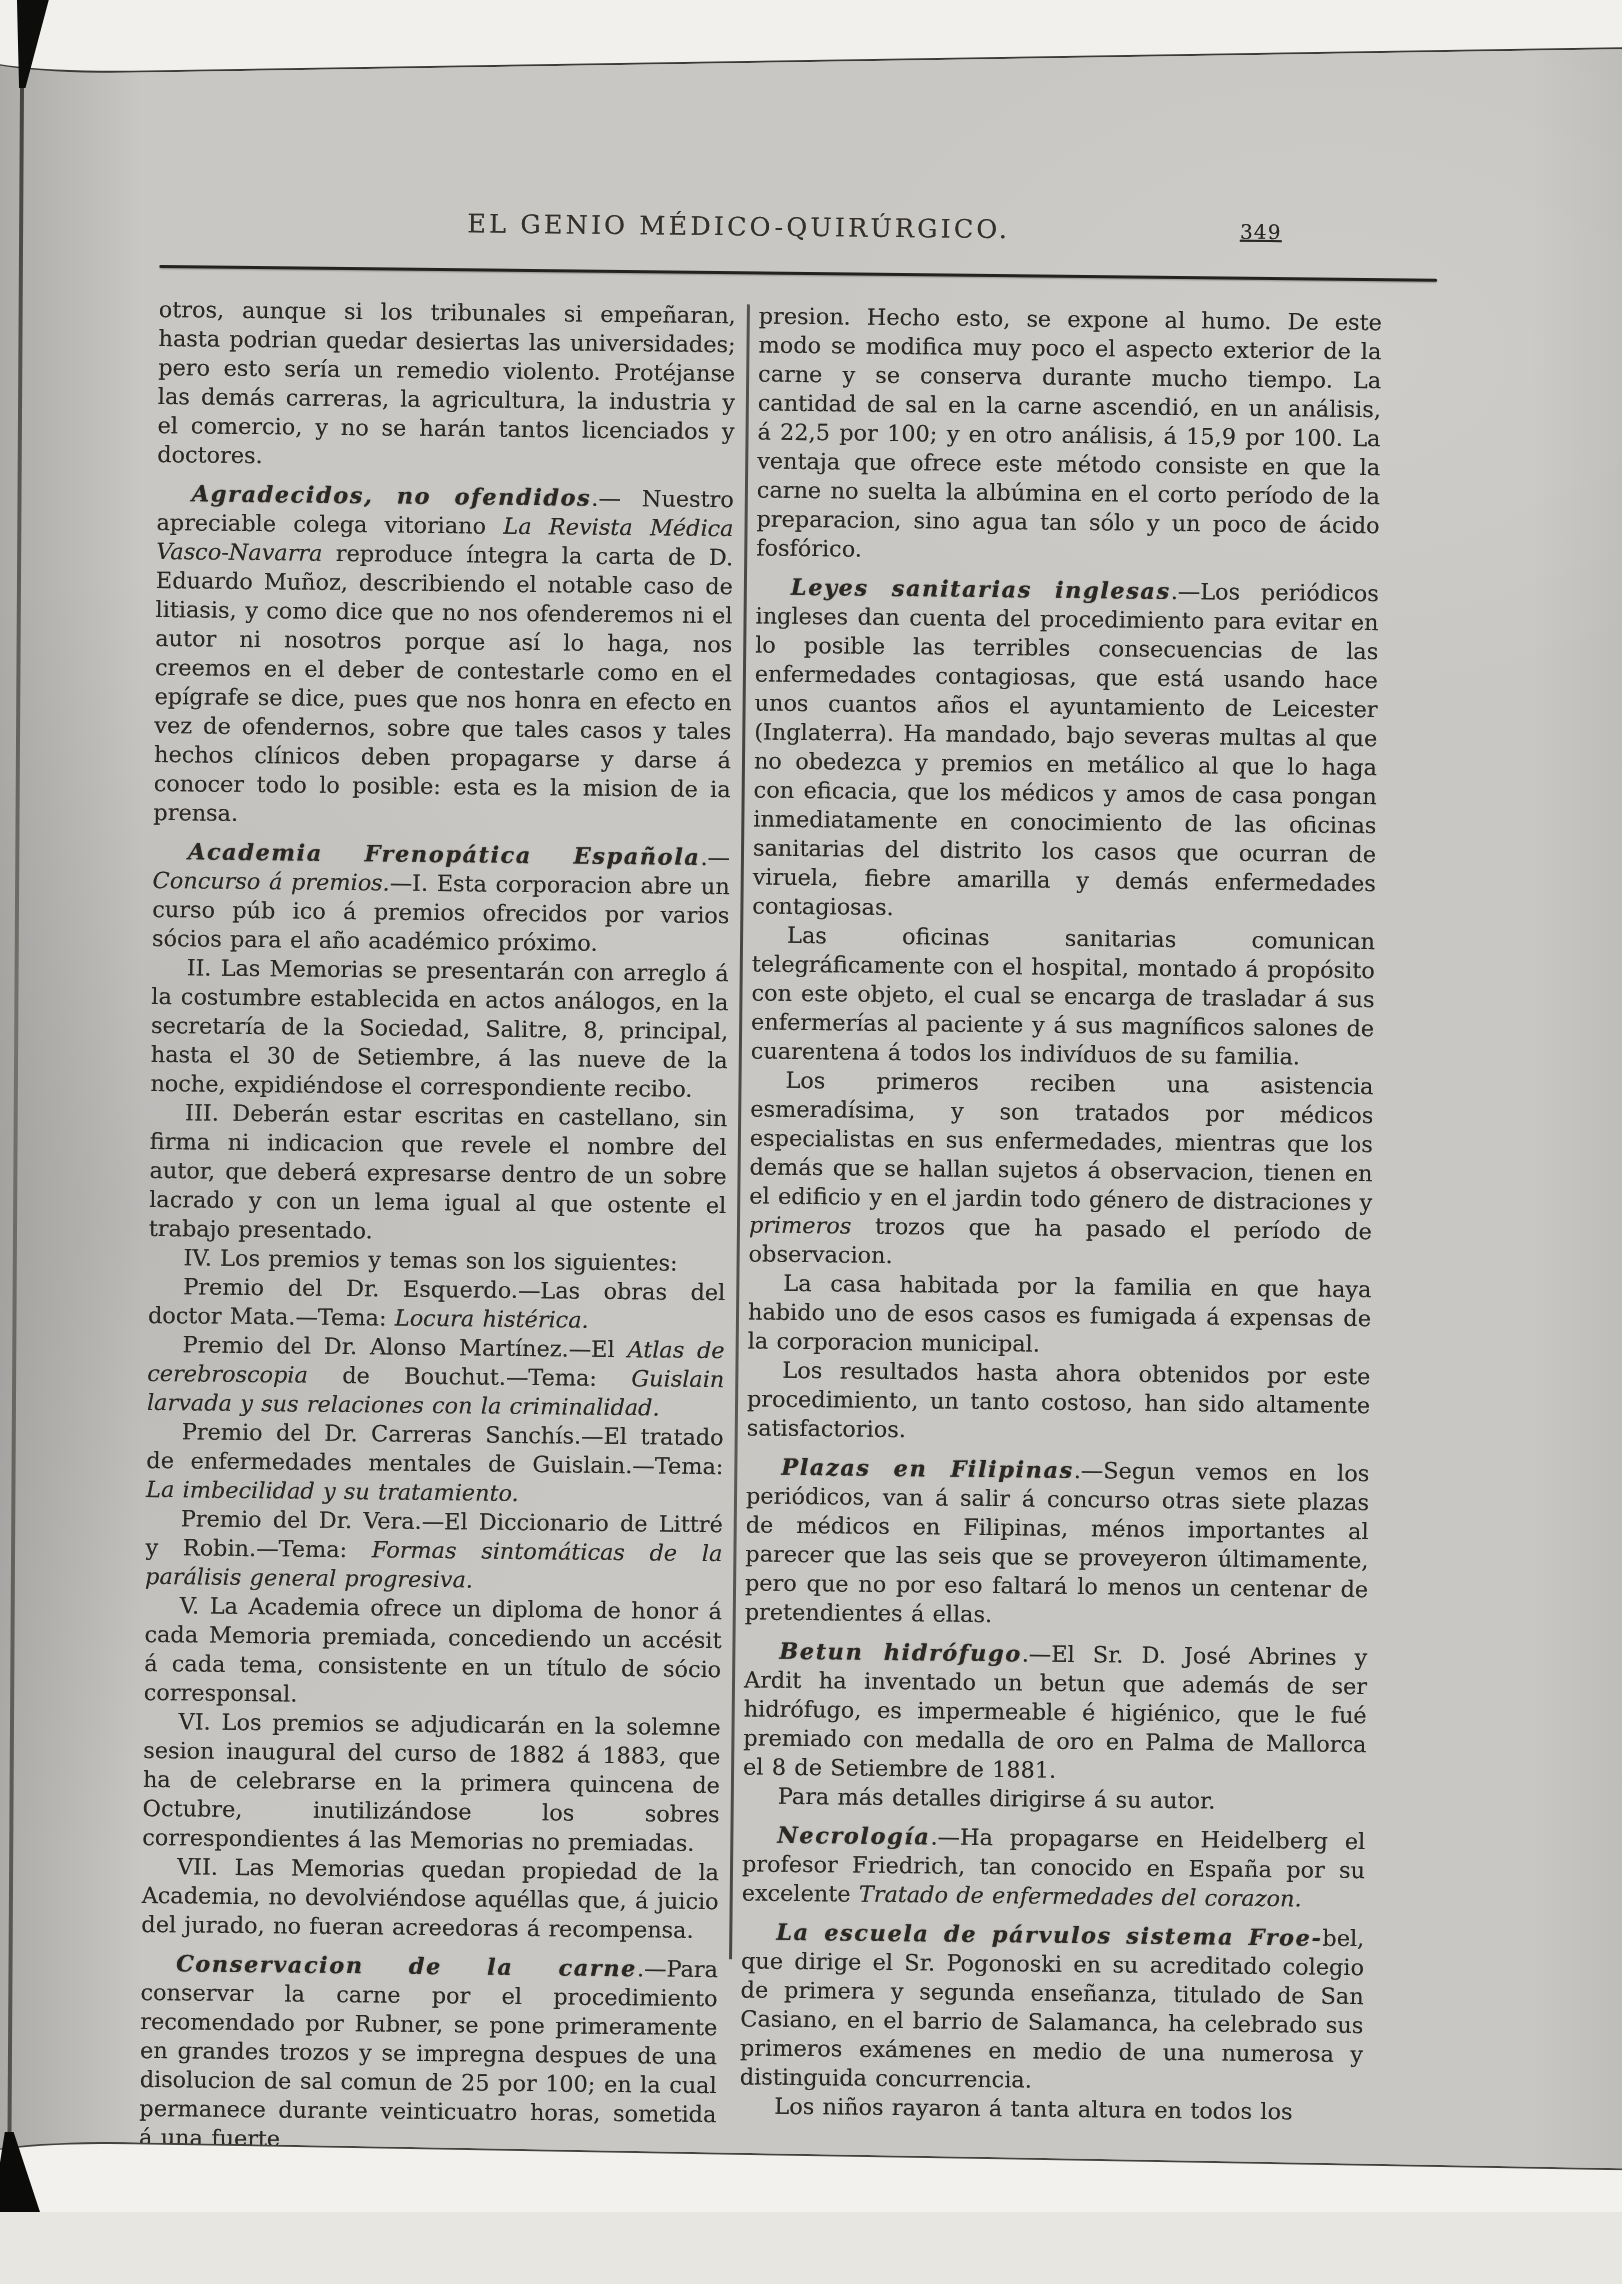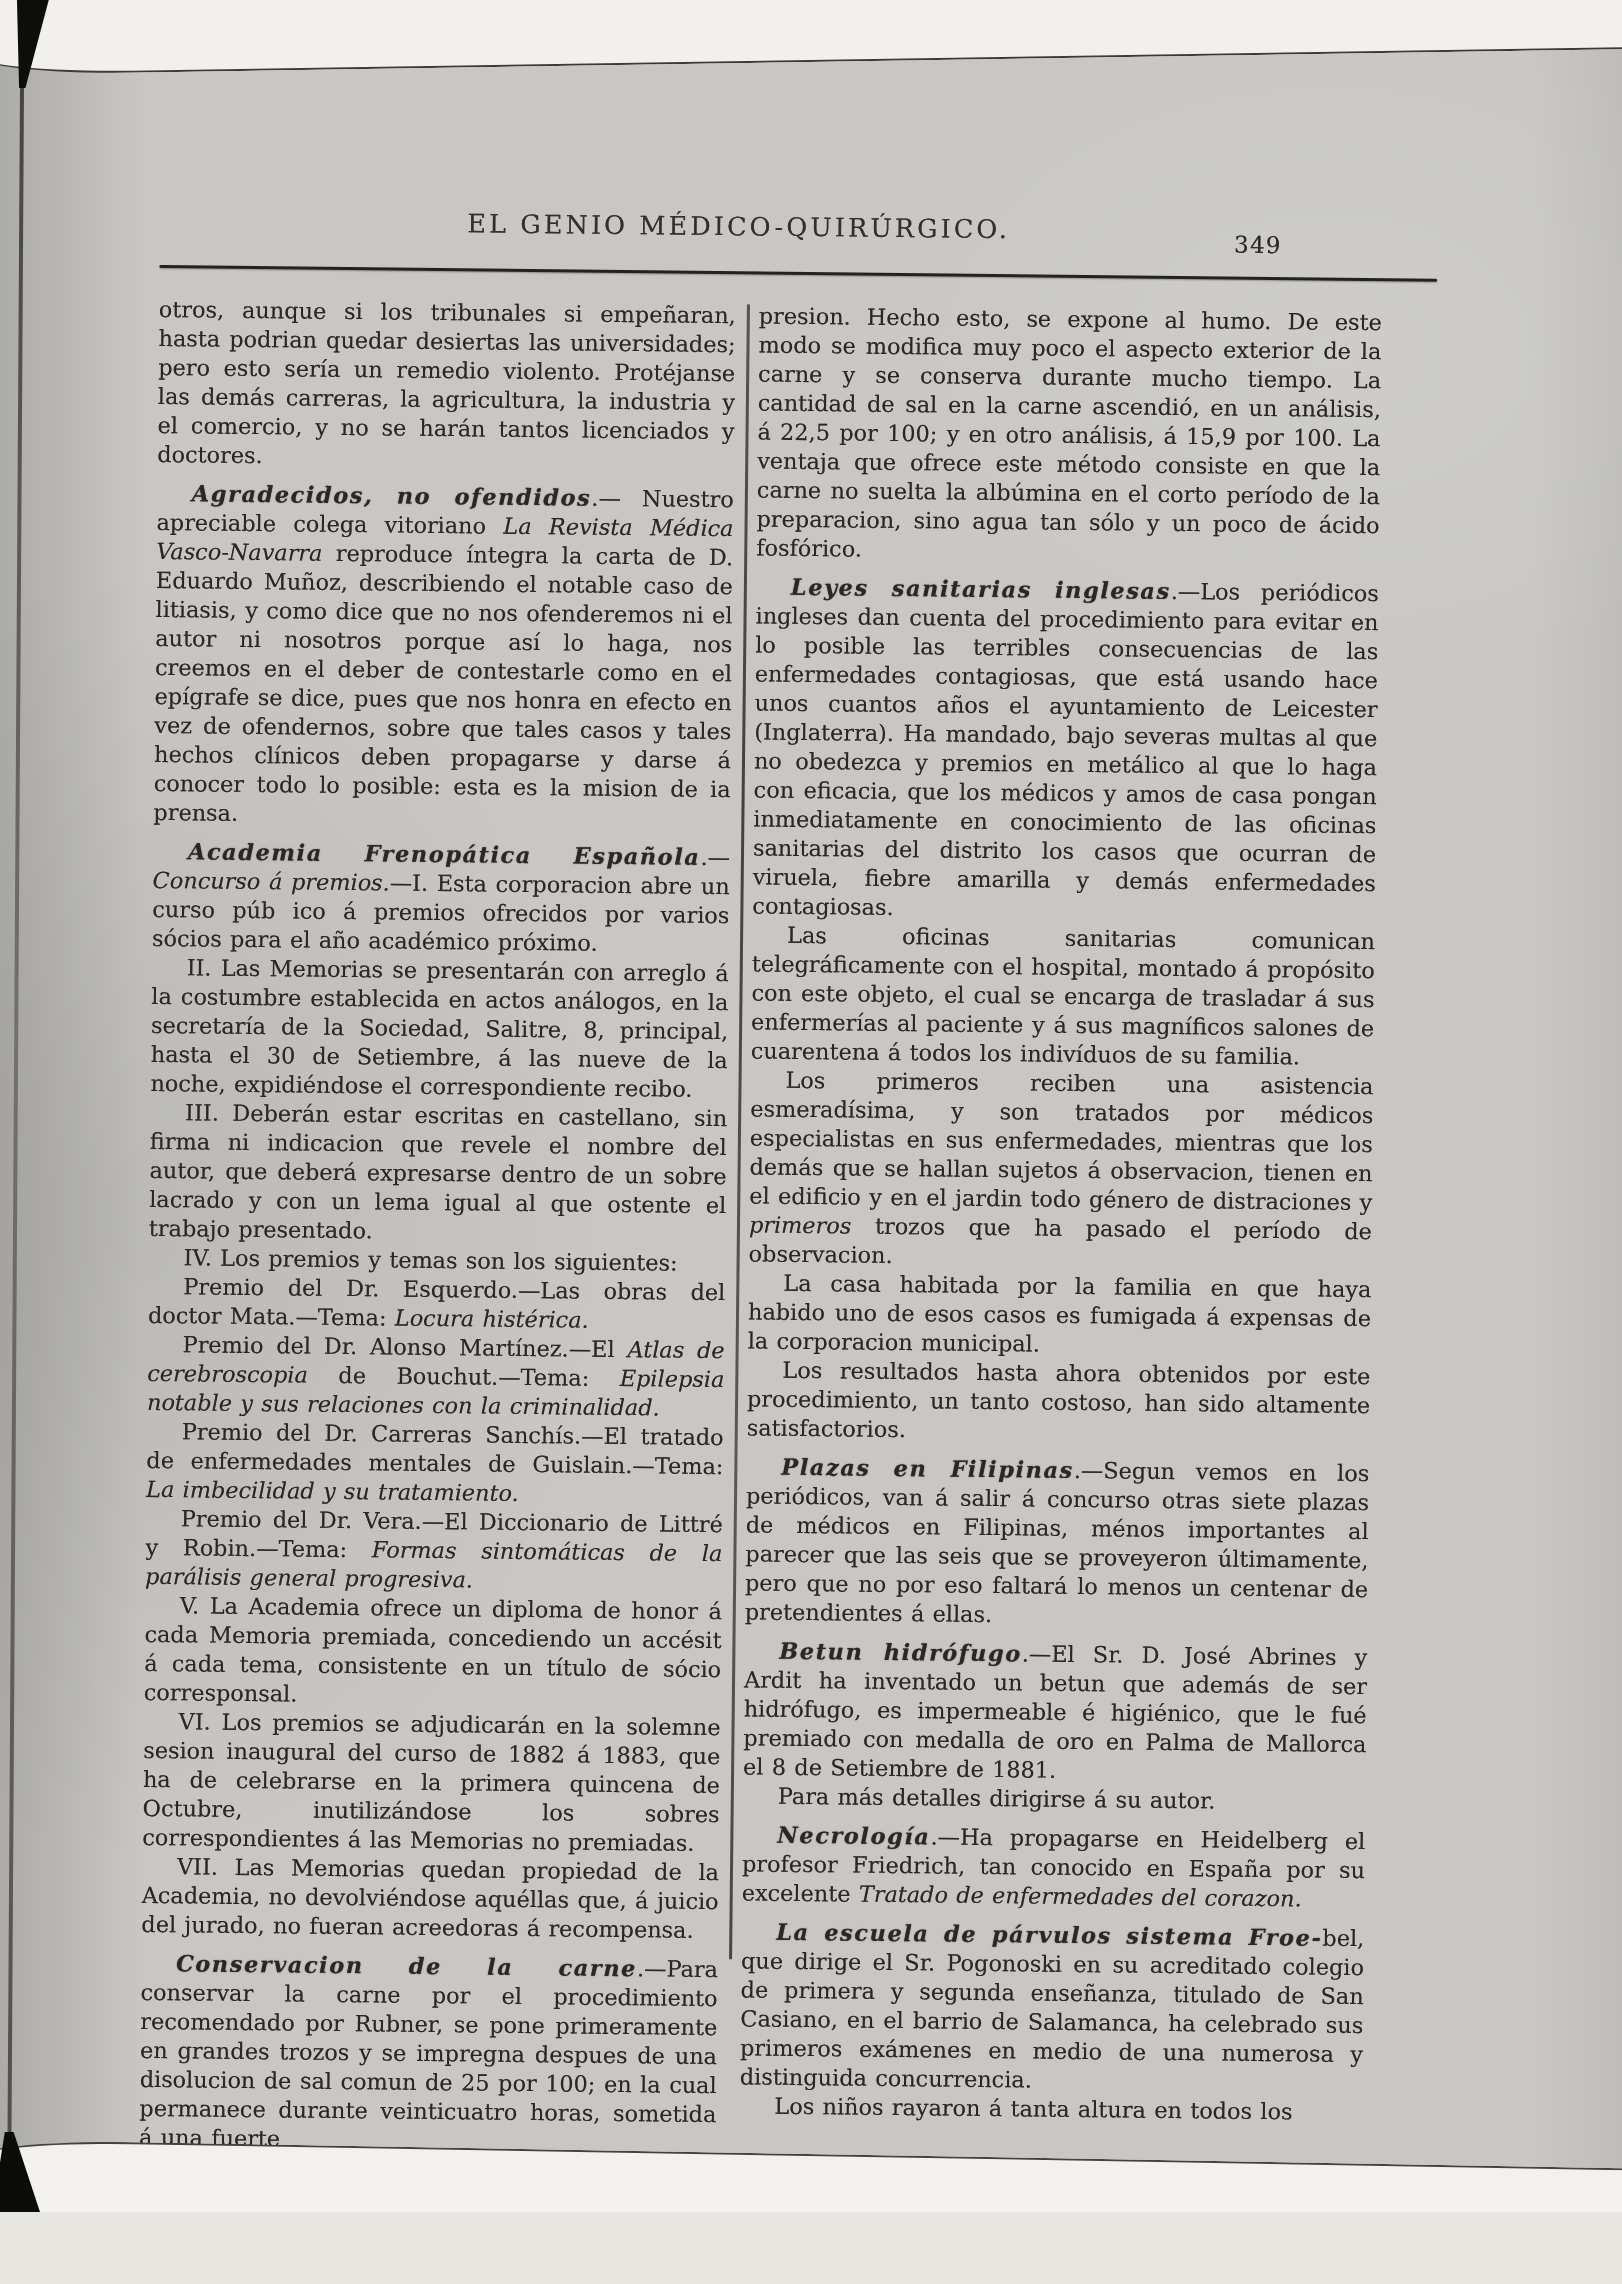--- a/index.html
+++ b/index.html
@@ -84,24 +84,25 @@
     display: inline-block;
     transform: translateX(-60px);
     font-size: 25.5px;
     letter-spacing: 3.1px;
     color: #34302a;
     text-shadow: 0 0 0.6px rgba(40,36,30,0.6);
     white-space: nowrap;
   }
   .pagenum {
     position: absolute;
-    right: 156px; top: 15px;
-    font-size: 23px;
+    right: 156px; top: 3px;
+    font-size: 20px;
     letter-spacing: 1.2px;
     text-shadow: 0 0 0.6px rgba(40,36,30,0.6);
+    text-decoration: underline;
   }
   .rule {
     margin-top: 26px;
     height: 3.1px;
     background: #24221f;
     border-radius: 1.9px;
     box-shadow: 0 1.2px 1.2px rgba(30,28,25,0.25);
   }
   .columns { display: flex; align-items: flex-start; margin-top: 27px; }
   .col { font-size: 22.4px; line-height: 29px; text-align: justify; }
@@ -147,21 +148,21 @@
     <div class="rule"></div>
     <div class="columns">
       <div class="col col-left">
           <p class="para noindent"><span class="run">otros, aunque si los tribunales si empeñaran, hasta podrian quedar desiertas las universidades; pero esto sería un remedio violento. Protéjanse las demás carreras, la agricultura, la industria y el comercio, y no se harán tantos licenciados y doctores.</span></p>
           <p class="para spaced"><span class="head">Agradecidos, no ofendidos</span><span class="run">.— Nuestro apreciable colega vitoriano </span><span class="ital">La Revista Médica Vasco-Navarra</span><span class="run"> reproduce íntegra la carta de D. Eduardo Muñoz, describiendo el notable caso de litiasis, y como dice que no nos ofenderemos ni el autor ni nosotros porque así lo haga, nos creemos en el deber de contestarle como en el epígrafe se dice, pues que nos honra en efecto en vez de ofendernos, sobre que tales casos y tales hechos clínicos deben propagarse y darse á conocer todo lo posible: esta es la mision de ia prensa.</span></p>
           <p class="para spaced"><span class="head">Academia Frenopática Española</span><span class="run">.—</span><span class="ital">Concurso á premios.</span><span class="run">—I. Esta corporacion abre un curso púb ico á premios ofrecidos por varios sócios para el año académico próximo.</span></p>
           <p class="para"><span class="run">II. Las Memorias se presentarán con arreglo á la costumbre establecida en actos análogos, en la secretaría de la Sociedad, Salitre, 8, principal, hasta el 30 de Setiembre, á las nueve de la noche, expidiéndose el correspondiente recibo.</span></p>
           <p class="para"><span class="run">III. Deberán estar escritas en castellano, sin firma ni indicacion que revele el nombre del autor, que deberá expresarse dentro de un sobre lacrado y con un lema igual al que ostente el trabajo presentado.</span></p>
           <p class="para"><span class="run">IV. Los premios y temas son los siguientes:</span></p>
           <p class="para"><span class="run">Premio del Dr. Esquerdo.—Las obras del doctor Mata.—Tema: </span><span class="ital">Locura histérica.</span></p>
-          <p class="para"><span class="run">Premio del Dr. Alonso Martínez.—El </span><span class="ital">Atlas de cerebroscopia</span><span class="run"> de Bouchut.—Tema: </span><span class="ital">Epilepsia notable y sus relaciones con la criminalidad.</span></p>
+          <p class="para"><span class="run">Premio del Dr. Alonso Martínez.—El </span><span class="ital">Atlas de cerebroscopia</span><span class="run"> de Bouchut.—Tema: </span><span class="ital">Guislain larvada y sus relaciones con la criminalidad.</span></p>
           <p class="para"><span class="run">Premio del Dr. Carreras Sanchís.—El tratado de enfermedades mentales de Guislain.—Tema: </span><span class="ital">La imbecilidad y su tratamiento.</span></p>
           <p class="para"><span class="run">Premio del Dr. Vera.—El Diccionario de Littré y Robin.—Tema: </span><span class="ital">Formas sintomáticas de la parálisis general progresiva.</span></p>
           <p class="para"><span class="run">V. La Academia ofrece un diploma de honor á cada Memoria premiada, concediendo un accésit á cada tema, consistente en un título de sócio corresponsal.</span></p>
           <p class="para"><span class="run">VI. Los premios se adjudicarán en la solemne sesion inaugural del curso de 1882 á 1883, que ha de celebrarse en la primera quincena de Octubre, inutilizándose los sobres correspondientes á las Memorias no premiadas.</span></p>
           <p class="para"><span class="run">VII. Las Memorias quedan propiedad de la Academia, no devolviéndose aquéllas que, á juicio del jurado, no fueran acreedoras á recompensa.</span></p>
           <p class="para spaced"><span class="head">Conservacion de la carne</span><span class="run">.—Para conservar la carne por el procedimiento recomendado por Rubner, se pone primeramente en grandes trozos y se impregna despues de una disolucion de sal comun de 25 por 100; en la cual permanece durante veinticuatro horas, sometida á una fuerte</span></p>
         </div>
       <div class="divider"></div>
       <div class="col col-right">
           <p class="para noindent"><span class="run">presion. Hecho esto, se expone al humo. De este modo se modifica muy poco el aspecto exterior de la carne y se conserva durante mucho tiempo. La cantidad de sal en la carne ascendió, en un análisis, á 22,5 por 100; y en otro análisis, á 15,9 por 100. La ventaja que ofrece este método consiste en que la carne no suelta la albúmina en el corto período de la preparacion, sino agua tan sólo y un poco de ácido fosfórico.</span></p>

